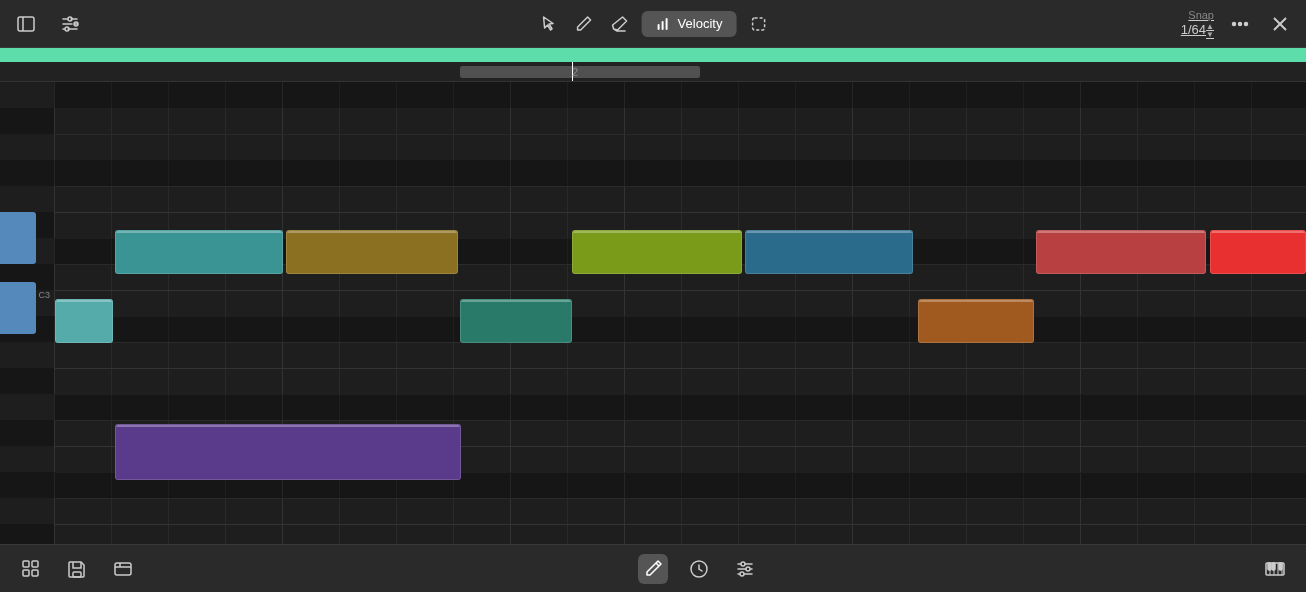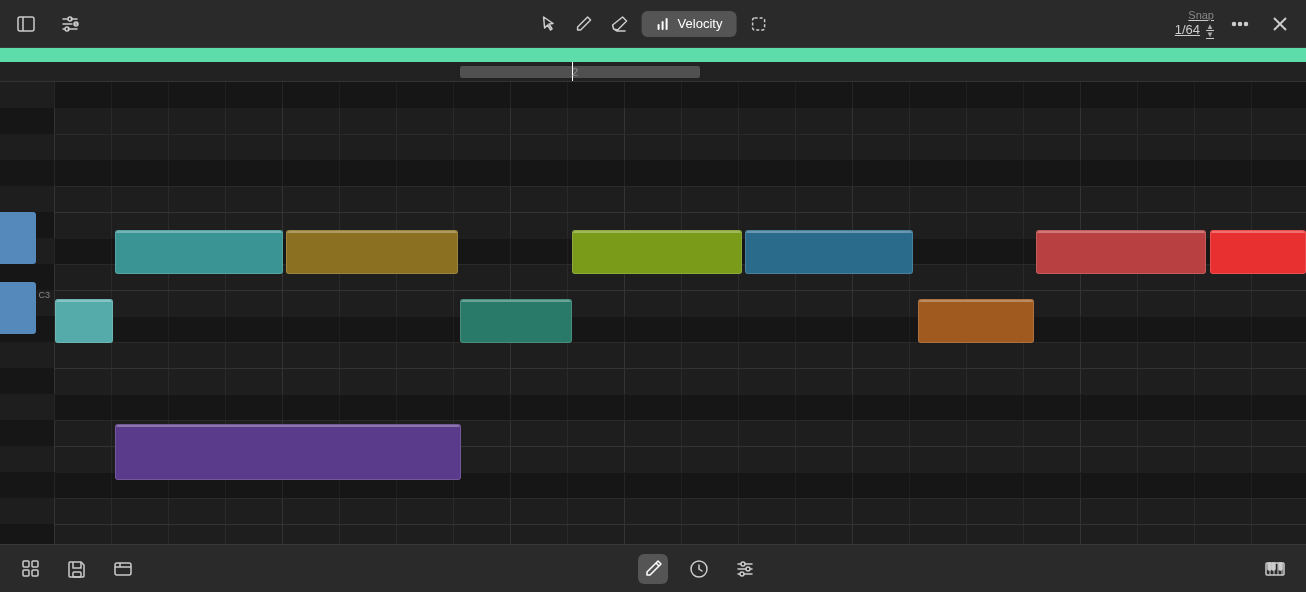--- a/index.html
+++ b/index.html
@@ -87,21 +87,21 @@
       flex-direction: column;
       align-items: flex-end;
       font-size: 11px;
       color: #ccc;
       line-height: 1.3;
       text-decoration: underline;
     }
     .snap-value {
       display: flex;
       align-items: center;
-      gap: 6px;
+      gap: 0;
       font-size: 13px;
     }
     .snap-arrows {
       display: inline-flex;
       flex-direction: column;
       font-size: 8px;
       line-height: 1;
       color: #aaa;
     }
 

